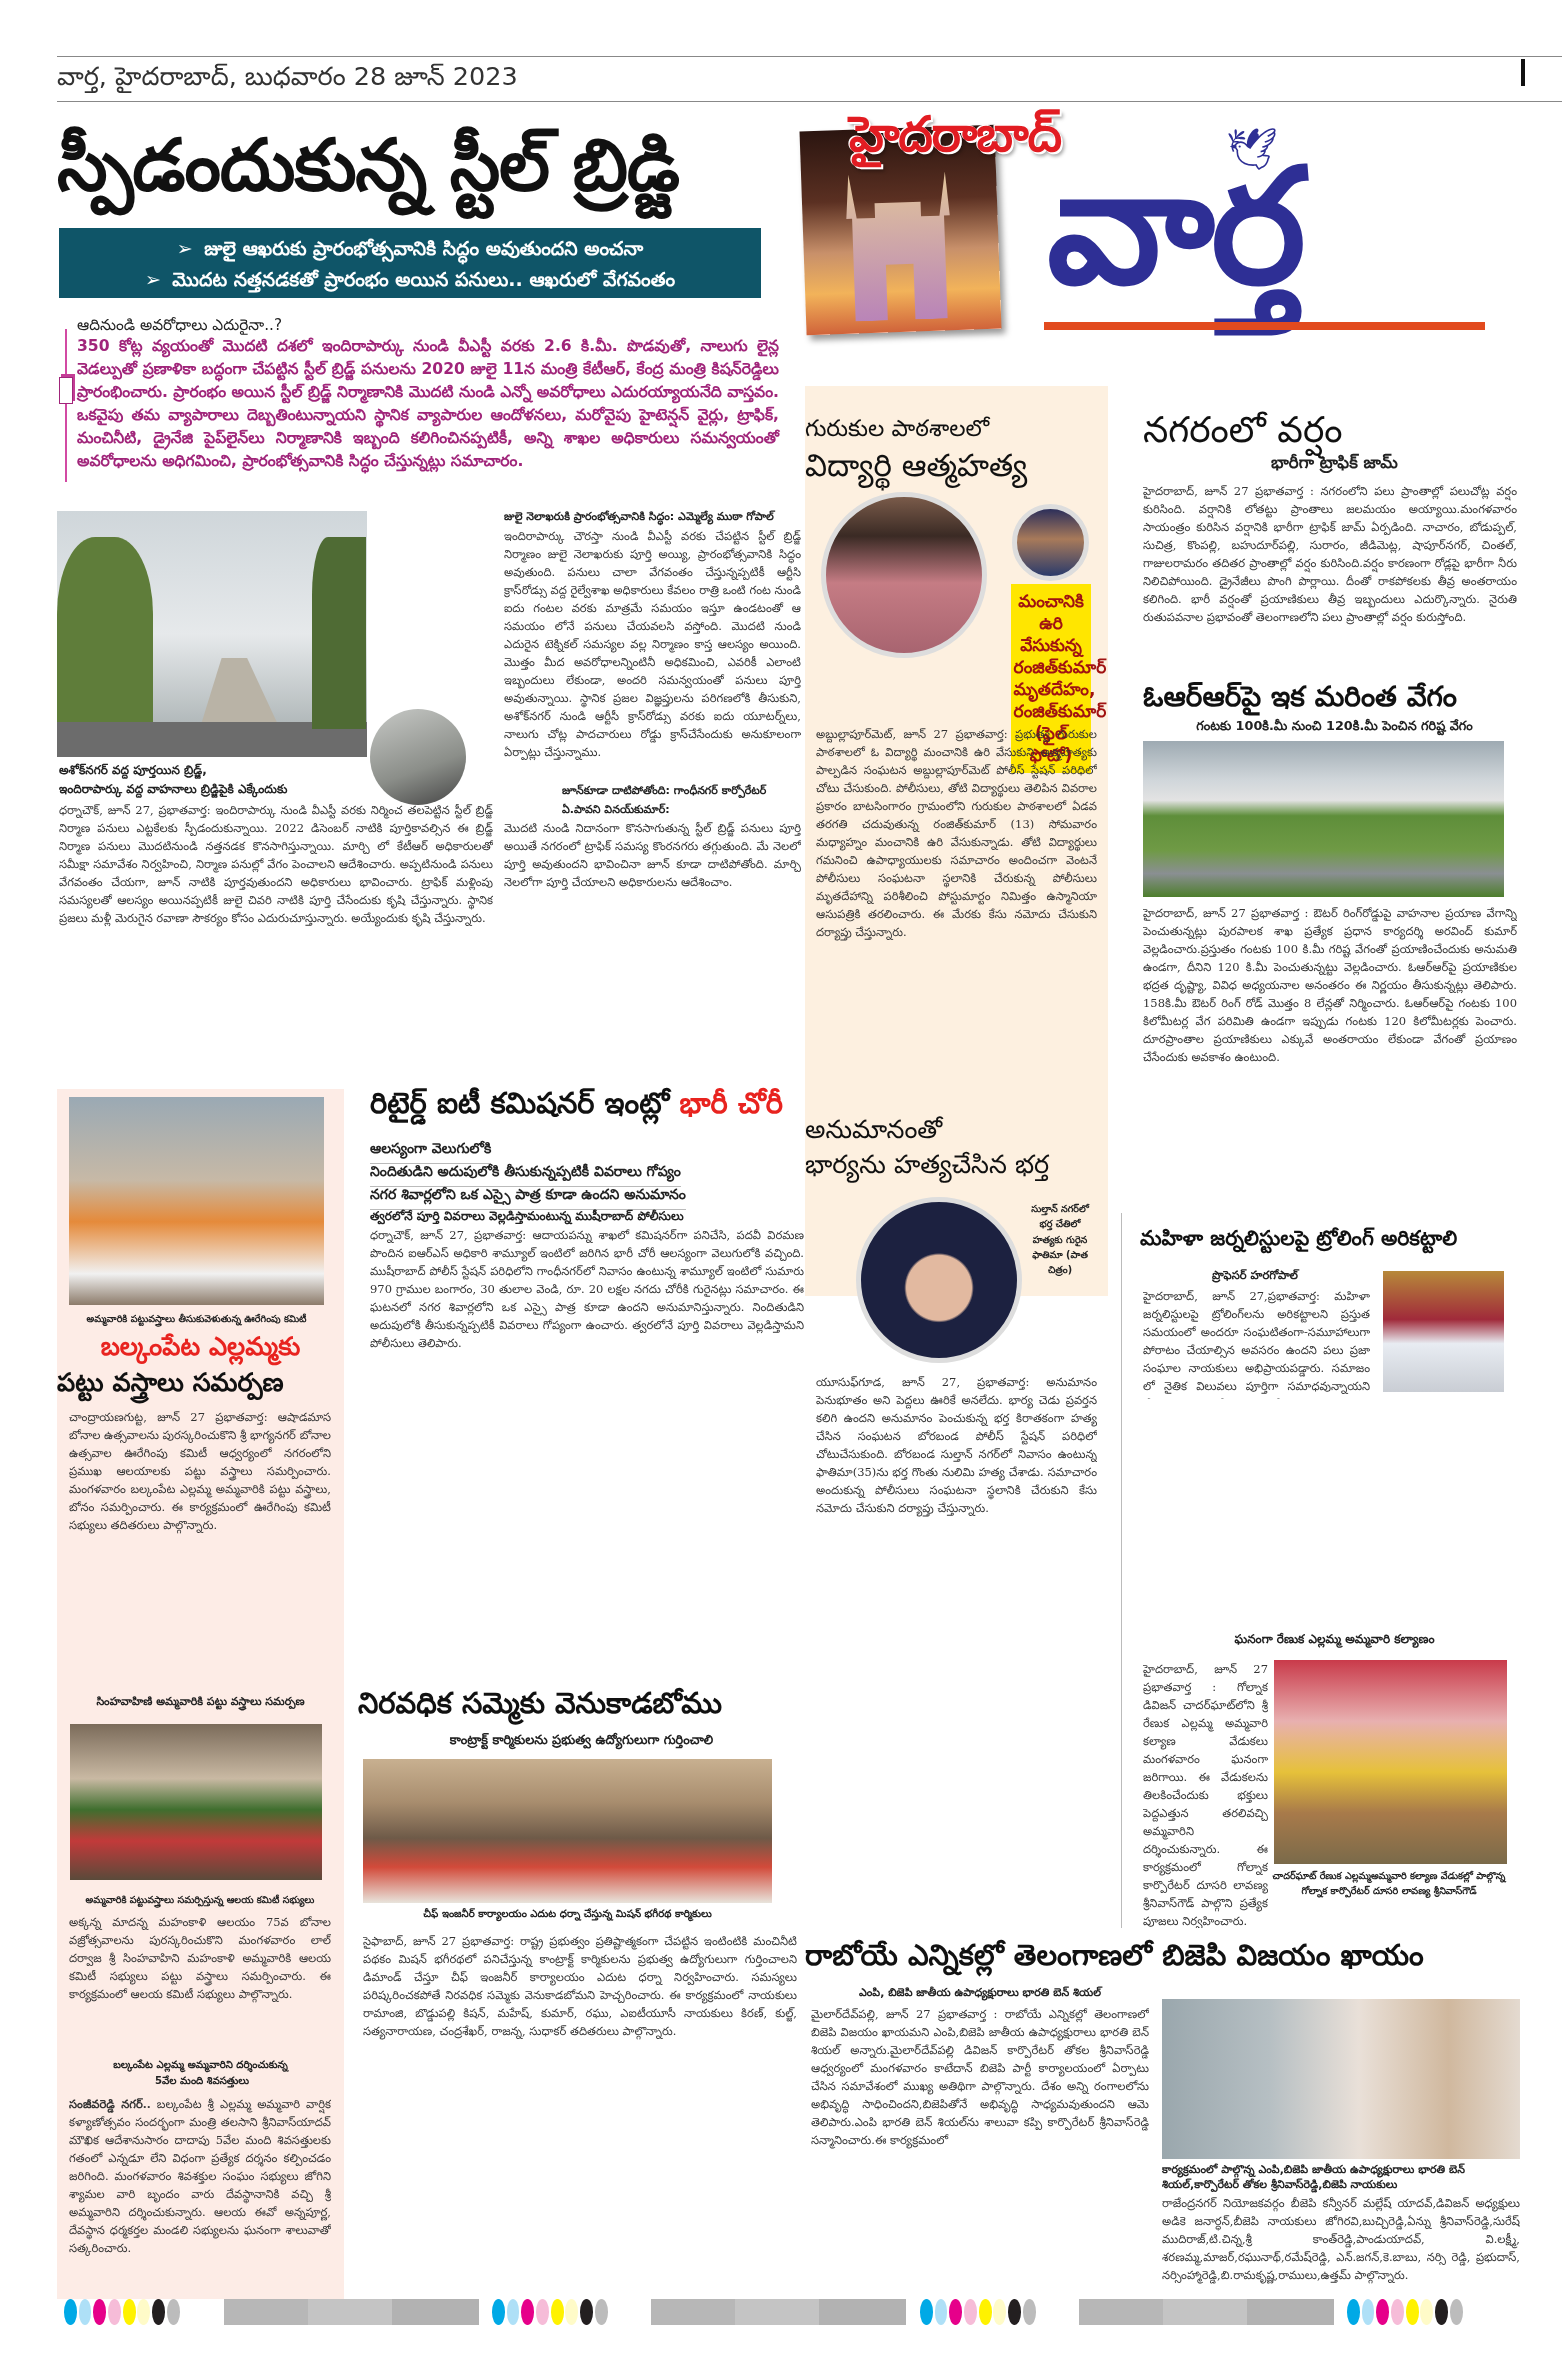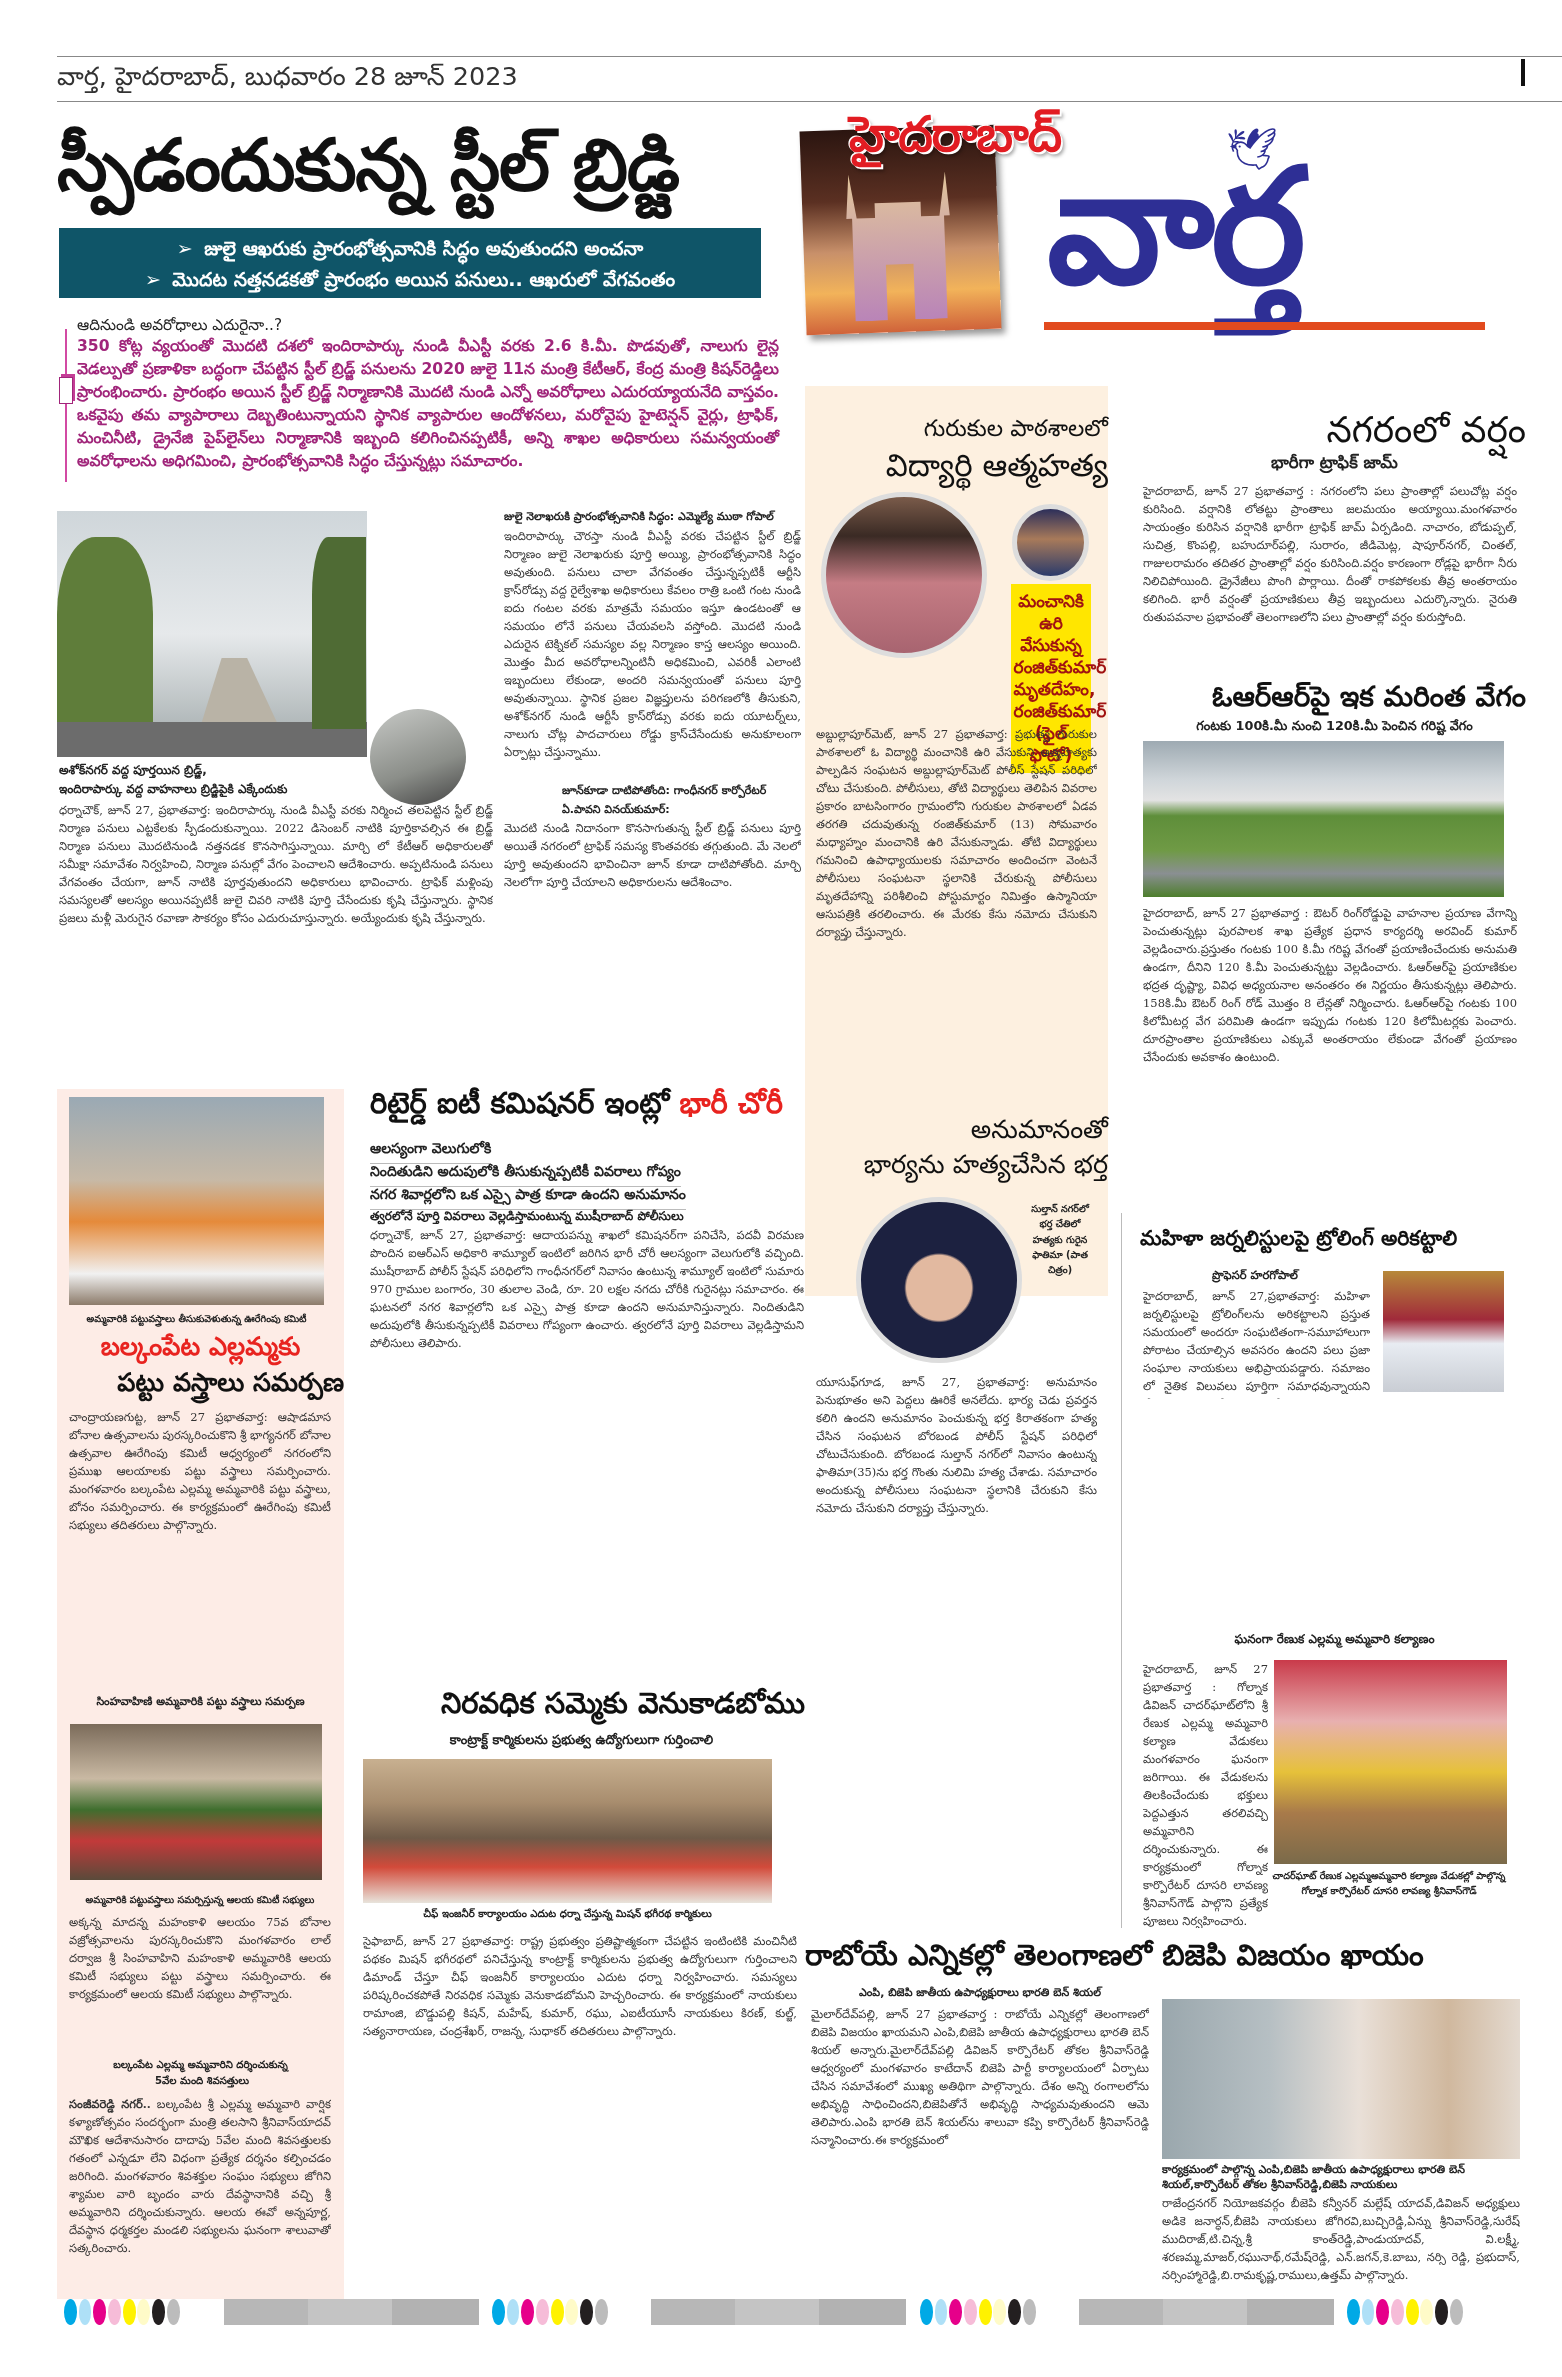--- a/index.html
+++ b/index.html
@@ -20,21 +20,21 @@
   .intro-box2{left:61px;top:374px;width:14px;height:27px;background:#c43d96}
   .photo{position:absolute;overflow:hidden}
   .sky{background:linear-gradient(180deg,#cfd6da 0%,#e6e9eb 50%,#9ea7a8 100%)}
   .caption{position:absolute;font-size:12px;font-weight:bold;color:#222;line-height:19px}
   .body-text{position:absolute;font-size:12px;line-height:18.5px;color:#333;text-align:justify;font-family:"DejaVu Serif",serif}
   .sub-bold{position:absolute;font-size:12px;font-weight:bold;color:#222;line-height:18.5px}
   .colrule{position:absolute;width:1.3px;background:#bbb}
   .pink-box{position:absolute;background:#fdece6}
   .peach-box{position:absolute;background:#fdf0e0}
   .red-head{position:absolute;font-size:29px;font-weight:bold;color:#e8231f;text-align:center;font-family:"DejaVu Serif",serif}
-  .blk-head{position:absolute;font-weight:bold;color:#111;text-align:right;font-family:"DejaVu Serif",serif}
+  .blk-head{position:absolute;font-weight:bold;color:#111;text-align:left;font-family:"DejaVu Serif",serif}
   .sub-center{position:absolute;font-size:14px;font-weight:bold;color:#222;text-align:center}
   .deck-line{position:absolute;left:0;font-size:14px;font-weight:bold;color:#222;border-bottom:1.9px solid #bbb;padding-bottom:2.6px}
   .masthead-photo{left:803px;top:128px;width:195px;height:204px;background:linear-gradient(180deg,#2b1510 0%,#5b3022 35%,#c8906a 60%,#f2b35a 80%,#d0633a 100%);transform:rotate(-2deg);box-shadow:3.8px 5.1px 6.4px rgba(0,0,0,.4)}
   .charminar{position:absolute;left:38px;top:45px;width:115px;height:147px;background:linear-gradient(180deg,#e2c69a,#b984b8);clip-path:polygon(10% 100%,10% 30%,5% 30%,8% 0,14% 30%,30% 30%,30% 20%,70% 20%,70% 30%,86% 30%,92% 0,95% 30%,90% 30%,90% 100%,62% 100%,62% 62%,38% 62%,38% 100%)}
   .hyd-word{left:849px;top:105px;font-size:49px;font-weight:bold;color:#e21c22;font-family:"DejaVu Serif",serif;text-shadow:1.9px 1.9px 0 #fff,-1.3px -1.3px 0 #fff,3.2px 3.8px 3.8px rgba(0,0,0,.35);letter-spacing:-1.3px}
   .vaartha-word{left:1047px;top:147px;font-size:160px;font-weight:bold;color:#2e2f95;font-family:"DejaVu Sans",sans-serif;line-height:1;letter-spacing:-3.8px}
   .mast-underline{left:1044px;top:322px;width:441px;height:7.7px;background:#e24a1e}
   .dove{left:1226px;top:125px;font-size:41px;color:#2e2f95}
   .dots{position:absolute;top:2299px;display:flex;gap:1.9px}
   .dot{width:12.8px;height:25.5px;border-radius:50%}
@@ -76,21 +76,21 @@
   <div style="position:absolute;left:255px;top:25.5px;width:54px;height:192px;background:#4f6b34;border-radius:30% 0 0 0"></div>
 </div>
 <div class="photo" style="left:370px;top:709px;width:96px;height:96px;border-radius:50%;background:linear-gradient(160deg,#c7c9c6,#8b8e89 60%,#444 100%)"></div>
 <div class="caption" style="left:59px;top:761px;width:300px">
     <div>అశోక్‌నగర్ వద్ద పూర్తయిన బ్రిడ్జ్,</div>
     <div>ఇందిరాపార్కు వద్ద వాహనాలు బ్రిడ్జిపైకి ఎక్కేందుకు</div>
   </div>
 <div class="sub-bold" style="left:504px;top:508px;width:300px;font-size:11px">జులై నెలాఖరుకి ప్రారంభోత్సవానికి సిద్ధం: ఎమ్మెల్యే ముఠా గోపాల్</div>
 <div class="body-text" style="left:504px;top:527px;width:297px;height:262px;overflow:hidden;font-size:11.5px;line-height:18px">ఇందిరాపార్కు చౌరస్తా నుండి వీఎస్టీ వరకు చేపట్టిన స్టీల్ బ్రిడ్జ్ నిర్మాణం జులై నెలాఖరుకు పూర్తి అయ్యి, ప్రారంభోత్సవానికి సిద్ధం అవుతుంది. పనులు చాలా వేగవంతం చేస్తున్నప్పటికీ ఆర్టీసి క్రాస్‌రోడ్సు వద్ద రైల్వేశాఖ అధికారులు కేవలం రాత్రి ఒంటి గంట నుండి ఐదు గంటల వరకు మాత్రమే సమయం ఇస్తూ ఉండటంతో ఆ సమయం లోనే పనులు చేయవలసి వస్తోంది. మొదటి నుండి ఎదురైన టెక్నికల్ సమస్యల వల్ల నిర్మాణం కాస్త ఆలస్యం అయింది. మొత్తం మీద అవరోధాలన్నింటినీ అధికమించి, ఎవరికీ ఎలాంటి ఇబ్బందులు లేకుండా, అందరి సమన్వయంతో పనులు పూర్తి అవుతున్నాయి. స్థానిక ప్రజల విజ్ఞప్తులను పరిగణలోకి తీసుకుని, అశోక్‌నగర్ నుండి ఆర్టీసీ క్రాస్‌రోడ్సు వరకు ఐదు యూటర్న్‌లు, నాలుగు చోట్ల పాదచారులు రోడ్డు క్రాస్‌చేసేందుకు అనుకూలంగా ఏర్పాట్లు చేస్తున్నాము.</div>
 <div class="sub-bold" style="left:562px;top:782px;width:243px;font-size:11px">జూన్‌కూడా దాటిపోతోంది: గాంధీనగర్ కార్పోరేటర్ ఏ.పావని వినయ్‌కుమార్:</div>
-<div class="body-text" style="left:504px;top:819px;width:297px;height:236px;overflow:hidden;font-size:11.5px;line-height:18px">మొదటి నుండి నిదానంగా కొనసాగుతున్న స్టీల్ బ్రిడ్జ్ పనులు పూర్తి అయితే నగరంలో ట్రాఫిక్ సమస్య కొంతవరకు తగ్గుతుంది. మే నెలలో పూర్తి అవుతుందని భావించినా జూన్ కూడా దాటిపోతోంది. మార్చి నెలలోగా పూర్తి చేయాలని అధికారులను ఆదేశించాం.</div>
+<div class="body-text" style="left:504px;top:819px;width:297px;height:236px;overflow:hidden;font-size:11.5px;line-height:18px">మొదటి నుండి నిదానంగా కొనసాగుతున్న స్టీల్ బ్రిడ్జ్ పనులు పూర్తి అయితే నగరంలో ట్రాఫిక్ సమస్య కొంరనగరు తగ్గుతుంది. మే నెలలో పూర్తి అవుతుందని భావించినా జూన్ కూడా దాటిపోతోంది. మార్చి నెలలోగా పూర్తి చేయాలని అధికారులను ఆదేశించాం.</div>
 <div class="body-text" style="left:59px;top:801px;width:434px;height:236px;overflow:hidden;font-size:11.5px;line-height:18px">ధర్నాచౌక్, జూన్ 27, ప్రభాతవార్త: ఇందిరాపార్కు నుండి వీఎస్టీ వరకు నిర్మించ తలపెట్టిన స్టీల్ బ్రిడ్జ్ నిర్మాణ పనులు ఎట్టకేలకు స్పీడందుకున్నాయి. 2022 డిసెంబర్ నాటికి పూర్తికావల్సిన ఈ బ్రిడ్జ్ నిర్మాణ పనులు మొదటినుండి నత్తనడక కొనసాగిస్తున్నాయి. మార్చి లో కేటీఆర్ అధికారులతో సమీక్షా సమావేశం నిర్వహించి, నిర్మాణ పనుల్లో వేగం పెంచాలని ఆదేశించారు. అప్పటినుండి పనులు వేగవంతం చేయగా, జూన్ నాటికి పూర్తవుతుందని అధికారులు భావించారు. ట్రాఫిక్ మళ్లింపు సమస్యలతో ఆలస్యం అయినప్పటికీ జులై చివరి నాటికి పూర్తి చేసేందుకు కృషి చేస్తున్నారు. స్థానిక ప్రజలు మళ్లీ మెరుగైన రవాణా సౌకర్యం కోసం ఎదురుచూస్తున్నారు. అయ్యేందుకు కృషి చేస్తున్నారు.</div>
 
 <div class="abs" style="left:370px;top:1086px;width:434px;font-size:29px;font-weight:bold;font-family:'DejaVu Serif',serif;color:#111"><span>రిటైర్డ్ ఐటీ కమిషనర్ ఇంట్లో</span> <span style="color:#e8231f">భారీ చోరీ</span></div>
 <div class="abs" style="left:370px;top:1140px;width:434px;height:89px">
   <div class="deck-line" style="top:0">ఆలస్యంగా వెలుగులోకి</div>
   <div class="deck-line" style="top:23px">నిందితుడిని అదుపులోకి తీసుకున్నప్పటికీ వివరాలు గోప్యం</div>
   <div class="deck-line" style="top:46px">నగర శివార్లలోని ఒక ఎస్సై పాత్ర కూడా ఉందని అనుమానం</div>
   <div style="position:absolute;left:0;top:69px;font-size:12px;font-weight:bold">త్వరలోనే పూర్తి వివరాలు వెల్లడిస్తామంటున్న ముషీరాబాద్ పోలీసులు</div>
 </div>
 <div class="body-text" style="left:370px;top:1226px;width:434px;height:434px;overflow:hidden;font-size:11.5px;line-height:18px">ధర్నాచౌక్, జూన్ 27, ప్రభాతవార్త: ఆదాయపన్ను శాఖలో కమిషనర్‌గా పనిచేసి, పదవీ విరమణ పొందిన ఐఆర్‌ఎస్ అధికారి శామ్యూల్ ఇంటిలో జరిగిన భారీ చోరీ ఆలస్యంగా వెలుగులోకి వచ్చింది. ముషీరాబాద్ పోలీస్ స్టేషన్ పరిధిలోని గాంధీనగర్‌లో నివాసం ఉంటున్న శామ్యూల్ ఇంటిలో సుమారు 970 గ్రాముల బంగారం, 30 తులాల వెండి, రూ. 20 లక్షల నగదు చోరీకి గురైనట్లు సమాచారం. ఈ ఘటనలో నగర శివార్లలోని ఒక ఎస్సై పాత్ర కూడా ఉందని అనుమానిస్తున్నారు. నిందితుడిని అదుపులోకి తీసుకున్నప్పటికీ వివరాలు గోప్యంగా ఉంచారు. త్వరలోనే పూర్తి వివరాలు వెల్లడిస్తామని పోలీసులు తెలిపారు.</div>

